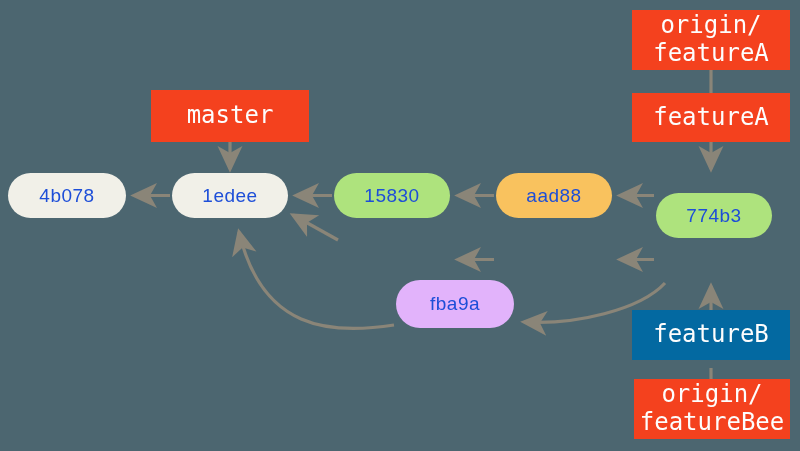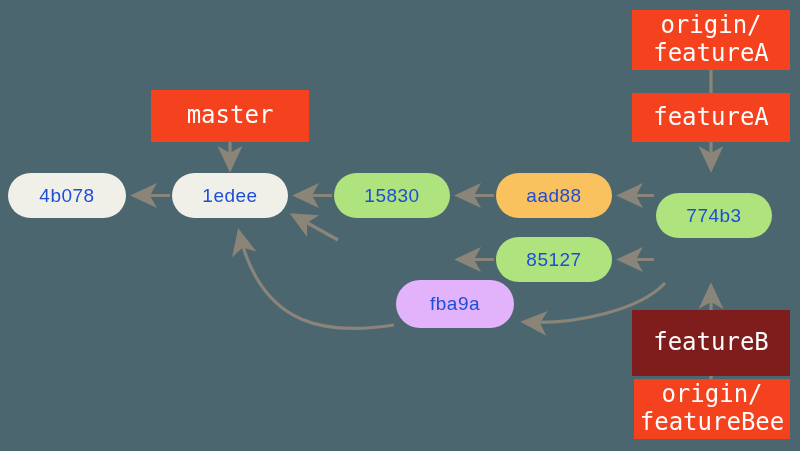--- a/index.html
+++ b/index.html
@@ -81,24 +81,23 @@
     <line x1="711" y1="142" x2="711" y2="169" stroke="#8a8578" stroke-width="3.2" marker-end="url(#arrow)"></line>
     <line x1="711" y1="310" x2="711" y2="286" stroke="#8a8578" stroke-width="3.2" marker-end="url(#arrow)"></line>
     <line x1="711" y1="379" x2="711" y2="368" stroke="#8a8578" stroke-width="3.2"></line>
   </svg>
 
   <div class="commit" style="left:8px;  top:173px; width:118px; height:45px; background:#f1f0e8;">4b078</div>
   <div class="commit" style="left:172px; top:173px; width:116px; height:45px; background:#f1f0e8;">1edee</div>
   <div class="commit" style="left:334px; top:173px; width:116px; height:45px; background:#aee37d;">15830</div>
   <div class="commit" style="left:496px; top:173px; width:116px; height:45px; background:#f9c25e;">aad88</div>
   <div class="commit" style="left:656px; top:173px; width:116px; height:45px; background:#aee37d;margin-top:20px;">774b3</div>
-  <div class="commit" style="left:496px; top:237px; width:116px; height:45px; background:#aee37d;">85127</div>
   <div class="commit" style="left:396px; top:280px; width:118px; height:48px; background:#e2b3fb;">fba9a</div>
 
   <div class="ref" style="left:632px; top:10px;  width:158px; height:60px; background:#f4411e;">origin/
 featureA</div>
   <div class="ref" style="left:632px; top:93px;  width:158px; height:49px; background:#f4411e;">featureA</div>
   <div class="ref" style="left:151px; top:90px;  width:158px; height:52px; background:#f4411e;">master</div>
-  <div class="ref" style="left:632px; top:310px; width:158px; height:66px; background:#7f1d1d;">featureB</div>
+  <div class="ref" style="left:632px; top:310px; width:158px; height:50px; background:#0369a1;">featureB</div>
   <div class="ref" style="left:634px; top:379px; width:156px; height:60px; background:#f4411e;">origin/
 featureBee</div>
 
 </div>
 
 </body></html>

